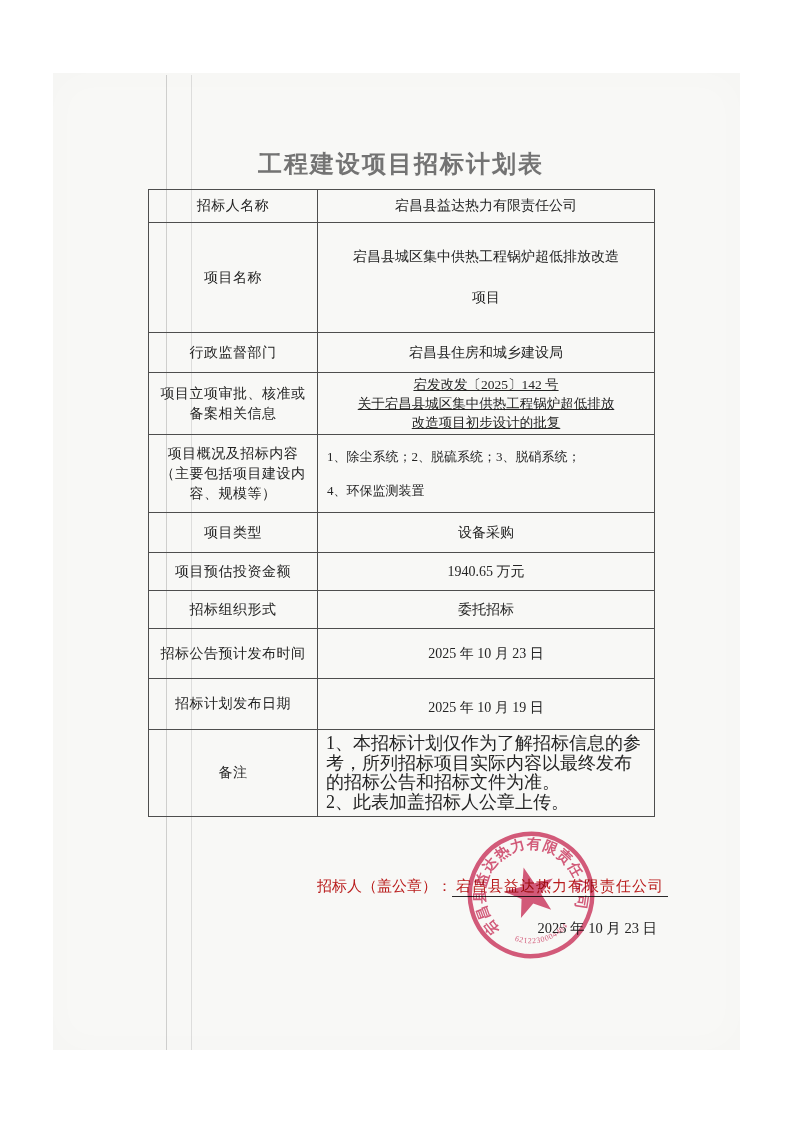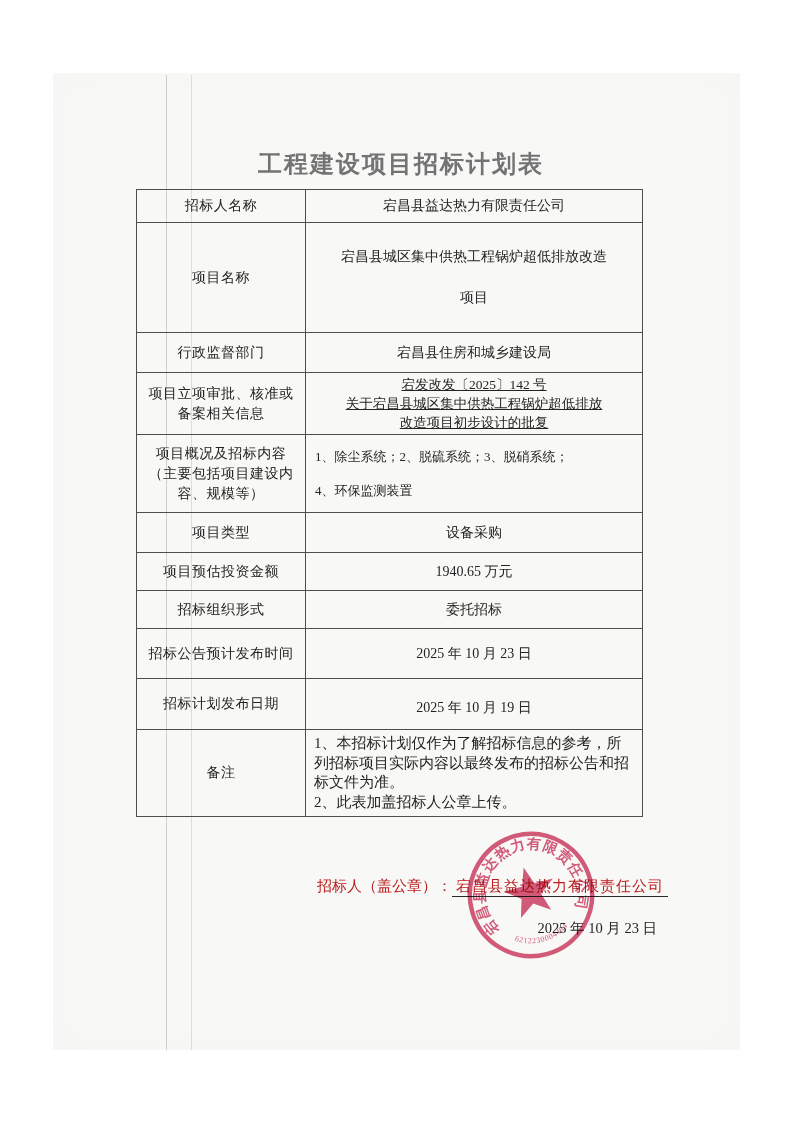--- a/index.html
+++ b/index.html
@@ -33,21 +33,21 @@
     left: 148px; top: 148px; width: 506px;
     text-align: center;
     font-size: 24px;
     font-weight: bold;
     letter-spacing: 2px;
     color: #737373;
   }
 
   table.plan {
     position: absolute;
-    left: 136px; top: 189px;
+    left: 148px; top: 189px;
     width: 506px;
     border-collapse: collapse;
     table-layout: fixed;
   }
   table.plan td {
     border: 1px solid #4e4e4e;
     vertical-align: middle;
     font-size: 14px;
     color: #242424;
   }
@@ -77,21 +77,21 @@
   tr.r10 { height: 50px; }
   tr.r11 { height: 51px; }
   tr.r12 { height: 87px; }
 
   tr.r2 td.val div { margin: 23px 0; }
   tr.r4 td.val { font-size: 13.5px; text-decoration: underline; }
   tr.r4 td.val div { line-height: 19px; }
   tr.r5 td.val { text-align: left; font-size: 13px; padding-left: 9px; }
   tr.r5 td.val div + div { margin-top: 16px; }
   tr.r11 td.val div { position: relative; top: 4px; }
-  tr.r12 td.val { text-align: left; font-size: 15px; padding: 0 8px; }
+  tr.r12 td.val { text-align: left; font-size: 18px; padding: 0 8px; }
   tr.r12 td.val div { line-height: 19.5px; }
 
   .sig-line {
     position: absolute;
     left: 317px; top: 877px;
     font-size: 15px;
     white-space: nowrap;
     color: #b91c1c;
   }
   .sig-company {

